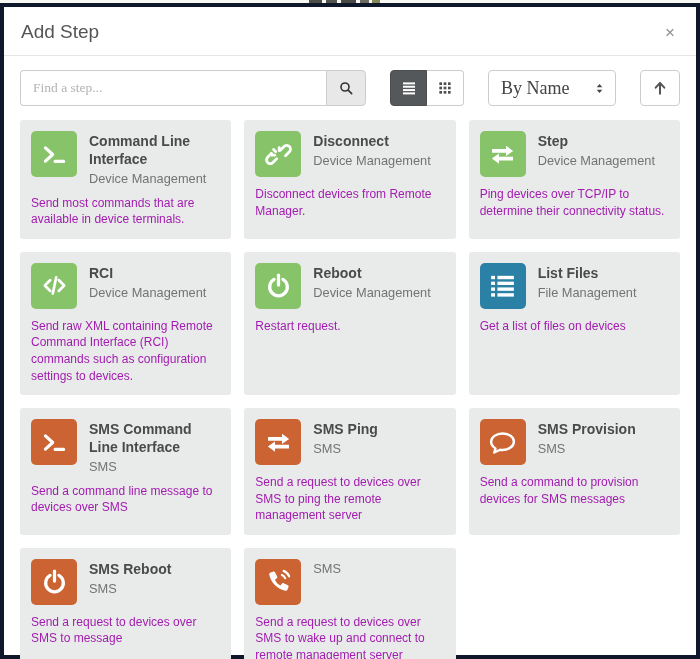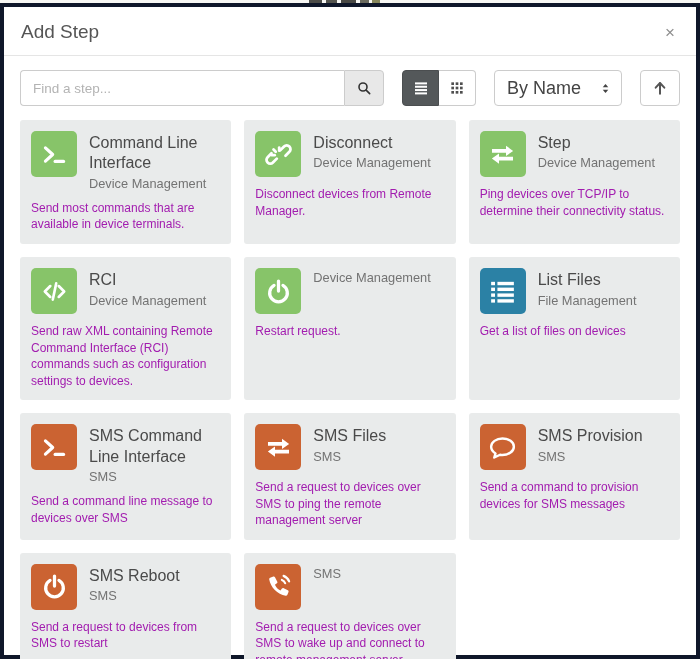--- a/index.html
+++ b/index.html
@@ -20,21 +20,21 @@
     display:flex; flex-direction:column;
   }
   .modal-header {
     display:flex; align-items:center; justify-content:space-between;
     padding:14px 17px 12px 17px;
     border-bottom:1px solid #e5e5e5;
   }
   .modal-title { font-size:19px; color:#555; font-weight:normal; }
   .close-x { color:#8e8e8e; font-size:17px; line-height:1; cursor:pointer; padding:2px 4px; }
 
-  .toolbar { display:flex; align-items:center; gap:18px; padding:14px 16px 12px 16px; }
+  .toolbar { display:flex; align-items:center; gap:24px; padding:14px 16px 12px 16px;font-family:Liberation Serif, serif; }
   .input-group { flex:1; display:flex; }
   .search-input {
     flex:1; height:36px; border:1px solid #ccc; border-right:none;
     border-radius:4px 0 0 4px; padding:0 12px; font-size:13.5px; color:#555;
     outline:none; font-family:inherit;
   }
   .search-input::placeholder { color:#b3b3b3; }
   .search-btn {
     width:40px; height:36px; background:#e8e8e8; border:1px solid #ccc;
     border-radius:0 4px 4px 0; display:flex; align-items:center; justify-content:center;
@@ -62,21 +62,21 @@
     display:grid; grid-template-columns:repeat(3,1fr); gap:13px;
     padding:2px 16px 0 16px;
   }
   .card { background:#e9ebeb; border-radius:3px; padding:11px; cursor:pointer; }
   .card-head { display:flex; gap:12px; }
   .card-icon {
     width:46px; height:46px; min-width:46px; border-radius:5px;
     display:flex; align-items:center; justify-content:center;
   }
   .card-icon svg { width:29px; height:29px; display:block; }
-  .card-title { font-weight:normal; font-size:16px; color:#4a4a4a; line-height:1.28; padding-top:2px; }
+  .card-title { font-weight:bold; font-size:14px; color:#4a4a4a; line-height:1.28; padding-top:2px; }
   .card-category { font-size:12.8px; color:#737373; margin-top:2px; }
   .card-desc { margin-top:9px; font-size:12px; color:#a21caf; line-height:1.38; }
 </style>
 </head>
 <body>
 
 <div class="top-strip">
   <span class="strip-seg" style="left:309px;width:13px;background:#4d4d49"></span>
   <span class="strip-seg" style="left:326px;width:11px;background:#55554f"></span>
   <span class="strip-seg" style="left:341px;width:15px;background:#4a4a46"></span>
@@ -213,20 +213,21 @@
 
   <div class="card">
     <div class="card-head">
       <div class="card-icon" style="background: rgb(135, 196, 105);">
             <svg viewBox="0 0 24 24" fill="none" stroke="#fff" stroke-linecap="round">
               <path d="M8.3 6.9a7.3 7.3 0 1 0 7.4 0" stroke-width="2.7"></path>
               <path d="M12 3.4v8.2" stroke-width="2.7"></path>
             </svg>
           </div>
       <div class="card-titles">
+        <div class="card-title">Reboot</div>
         <div class="card-category">Device Management</div>
       </div>
     </div>
     <div class="card-desc">Restart request.</div>
   </div>
 
   <div class="card">
     <div class="card-head">
       <div class="card-icon" style="background: rgb(43, 129, 165);">
             <svg viewBox="0 0 24 24" fill="#fff">
@@ -266,21 +267,21 @@
 
   <div class="card">
     <div class="card-head">
       <div class="card-icon" style="background: rgb(203, 99, 50);">
             <svg viewBox="0 0 24 24" fill="#fff">
               <path d="M3.3 7.4h11.6V4.7L20.8 9l-5.9 4.3v-2.8H3.3z"></path>
               <path d="M20.7 13.8H9.1v-2.7L3.2 15.4l5.9 4.3v-2.8h11.6z"></path>
             </svg>
           </div>
       <div class="card-titles">
-        <div class="card-title">SMS Files</div>
+        <div class="card-title">SMS Ping</div>
         <div class="card-category">SMS</div>
       </div>
     </div>
     <div class="card-desc">Send a request to devices over SMS to ping the remote management server</div>
   </div>
 
   <div class="card">
     <div class="card-head">
       <div class="card-icon" style="background: rgb(203, 99, 50);">
             <svg viewBox="0 0 24 24" fill="none" stroke="#fff" stroke-width="2" stroke-linejoin="round">
@@ -301,21 +302,21 @@
             <svg viewBox="0 0 24 24" fill="none" stroke="#fff" stroke-linecap="round">
               <path d="M8.3 6.9a7.3 7.3 0 1 0 7.4 0" stroke-width="2.7"></path>
               <path d="M12 3.4v8.2" stroke-width="2.7"></path>
             </svg>
           </div>
       <div class="card-titles">
         <div class="card-title">SMS Reboot</div>
         <div class="card-category">SMS</div>
       </div>
     </div>
-    <div class="card-desc">Send a request to devices from SMS to restart</div>
+    <div class="card-desc">Send a request to devices over SMS to message</div>
   </div>
 
   <div class="card">
     <div class="card-head">
       <div class="card-icon" style="background: rgb(203, 99, 50);">
             <svg viewBox="0 0 24 24">
               <path fill="#fff" d="M9.2 4.6l1.8 3.4c.25.5.1 1.1-.35 1.4l-1.6 1.2c.9 2.1 2.5 3.8 4.6 4.7l1.2-1.6c.33-.45.95-.6 1.45-.35l3.4 1.7c.55.28.8.93.57 1.5l-.9 2.3c-.22.57-.8.92-1.4.83C11.1 18.6 5.4 12.9 4.3 6.1c-.1-.6.25-1.2.82-1.42l2.6-.93c.55-.2 1.17.03 1.48.85z"></path>
               <path fill="none" stroke="#fff" stroke-width="1.8" stroke-linecap="round" d="M14.8 6.6a4.4 4.4 0 0 1 2.7 2.7"></path>
               <path fill="none" stroke="#fff" stroke-width="1.8" stroke-linecap="round" d="M16.2 3.2a7.8 7.8 0 0 1 4.6 4.6"></path>
             </svg>

